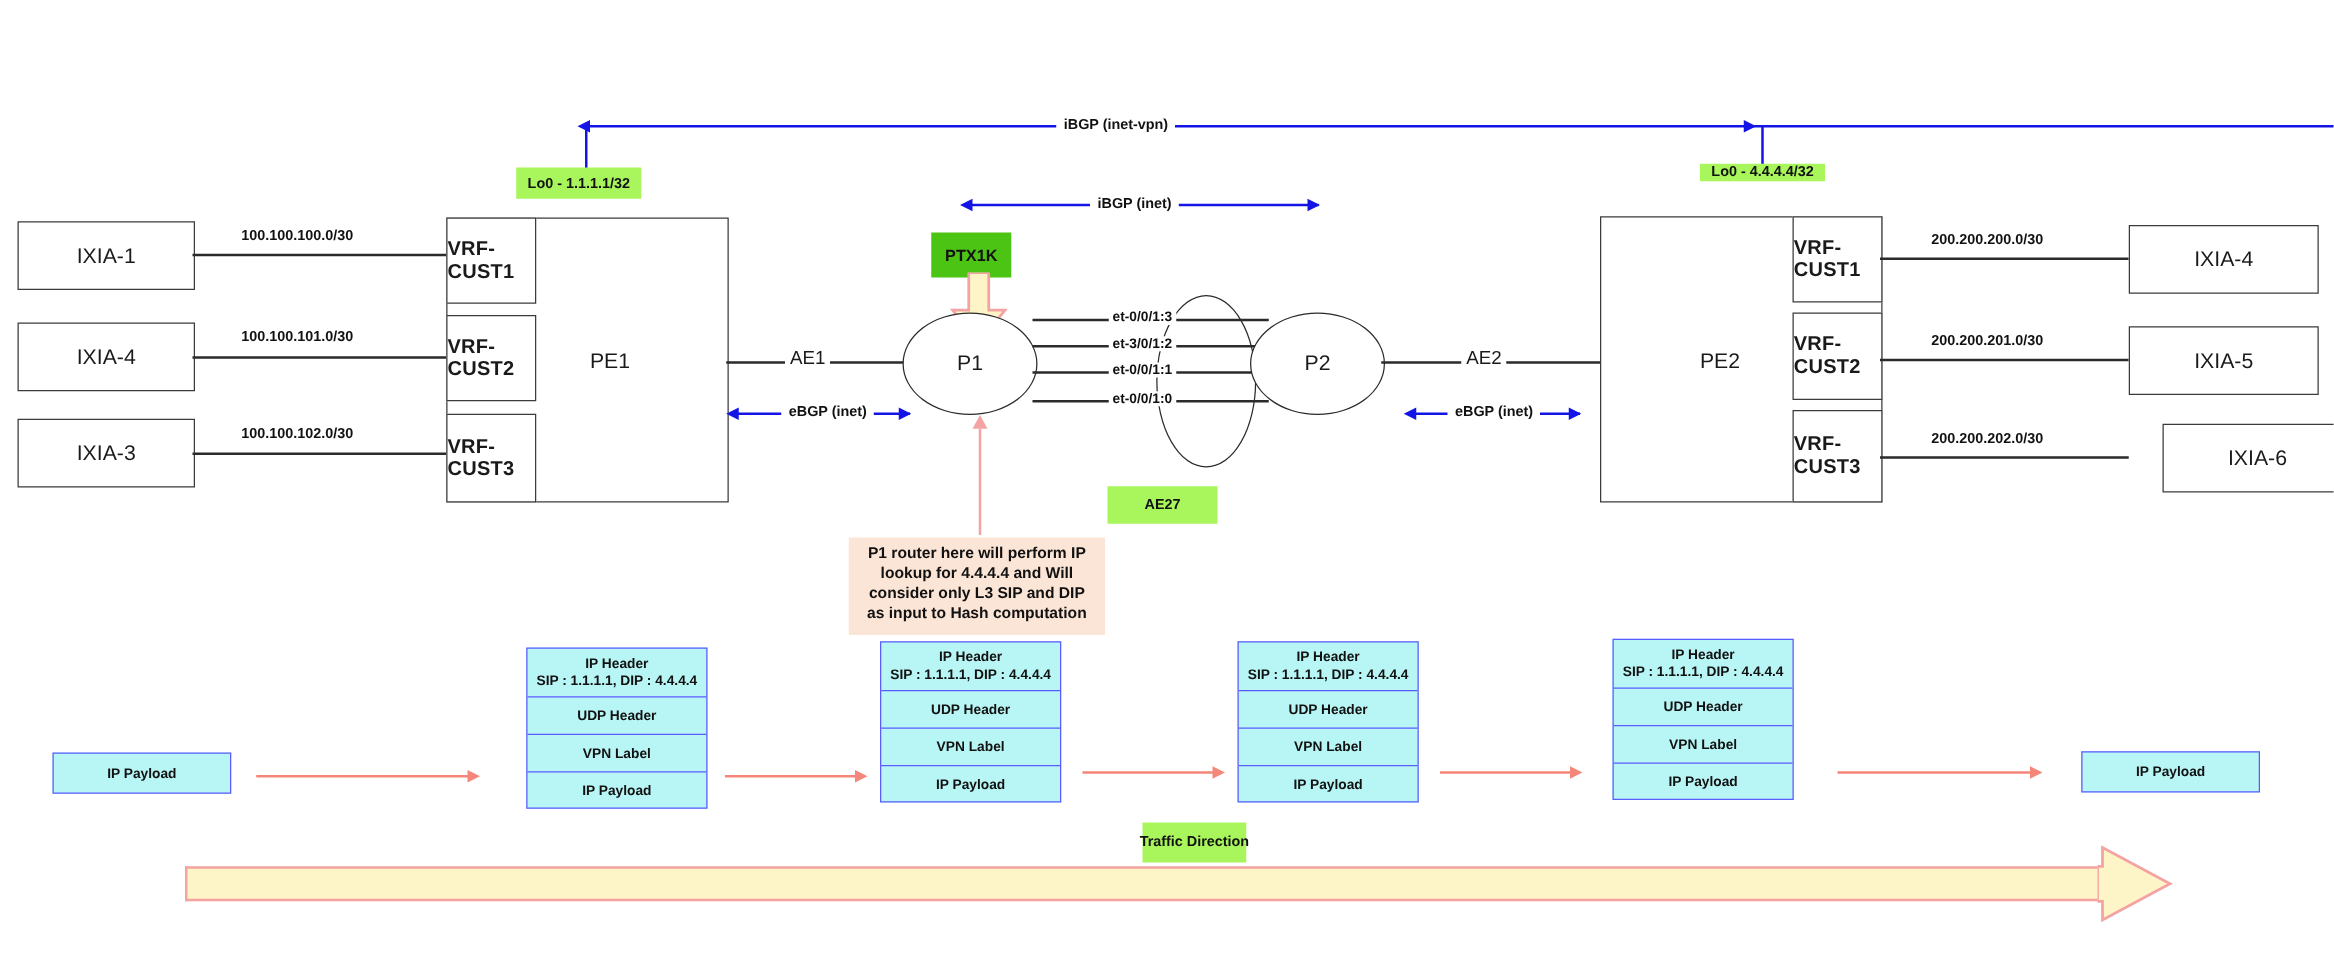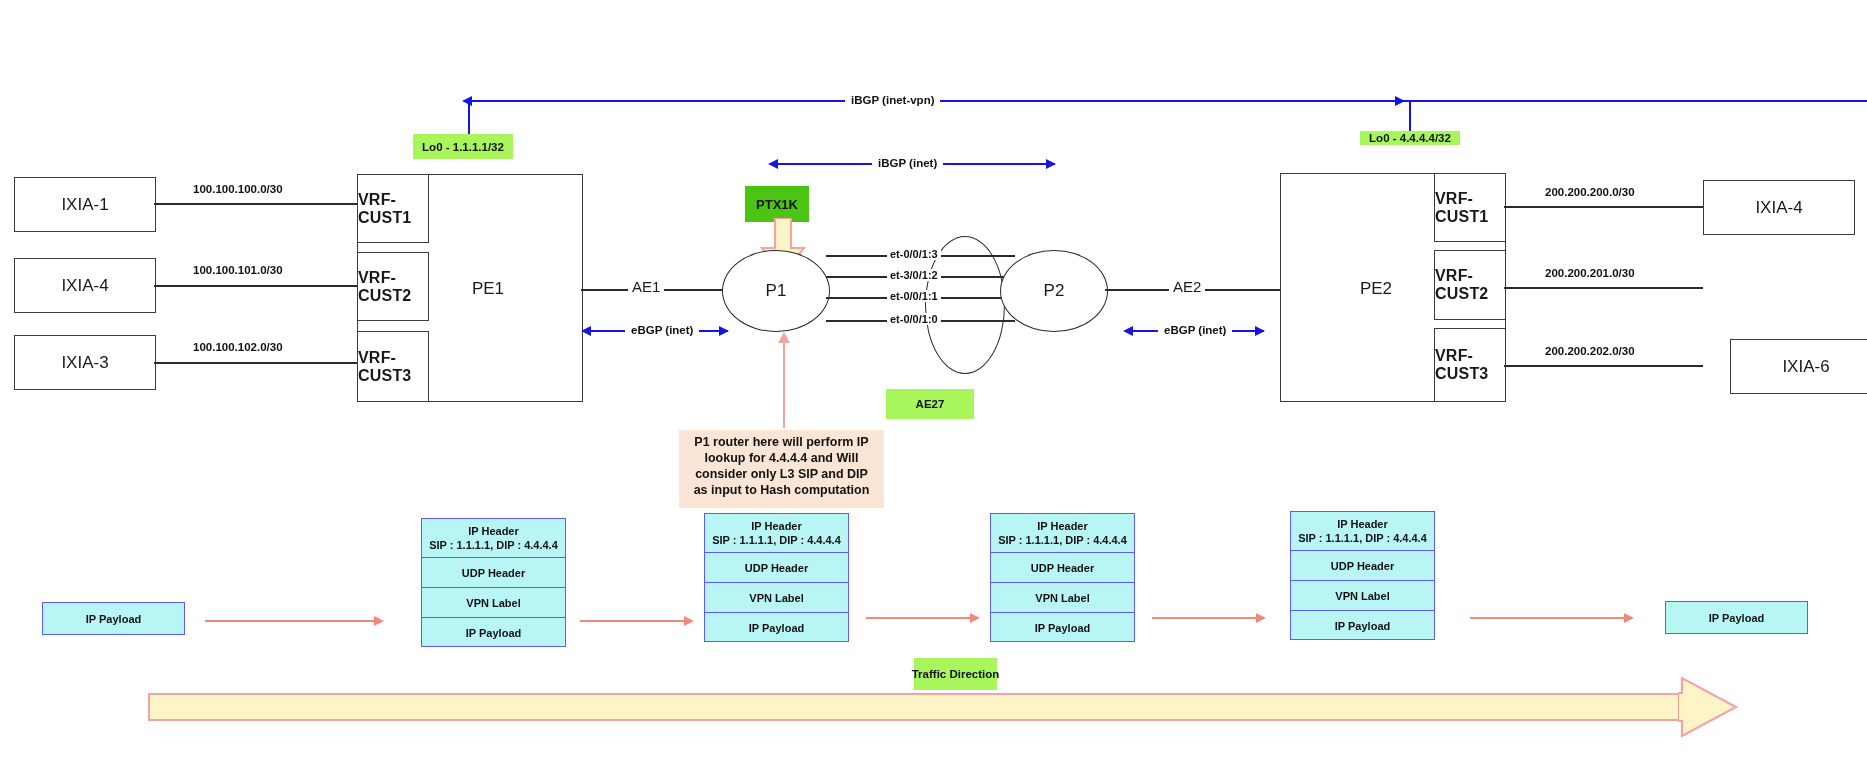--- a/index.html
+++ b/index.html
@@ -217,20 +217,23 @@
 
   <div class="abs hline" style="left:1504px;top:287px;width:199px;"></div>
   <div class="abs tlabel-net" style="left:1545px;top:267px;">200.200.201.0/30</div>
 
   <div class="abs hline" style="left:1504px;top:365px;width:199px;"></div>
   <div class="abs tlabel-net" style="left:1545px;top:345px;">200.200.202.0/30</div>
 
   <div class="abs device" style="left:1703px;top:180px;width:150px;height:53px;">
     <span>IXIA-4</span>
   </div>
+  <div class="abs device" style="left:1703px;top:261px;width:150px;height:53px;">
+    <span>IXIA-5</span>
+  </div>
   <div class="abs device" style="left:1730px;top:339px;width:150px;height:53px;">
     <span>IXIA-6</span>
   </div>
 
   <div class="abs note-stem" style="left:783px;top:343px;height:85px;"></div>
   <div class="abs note-arrow" style="left:778px;top:332px;"></div>
   <div class="abs note" style="left:679px;top:430px;width:205px;height:78px;">
     <div>P1 router here will perform IP</div>
     <div>lookup for 4.4.4.4 and Will</div>
     <div>consider only L3 SIP and DIP</div>

